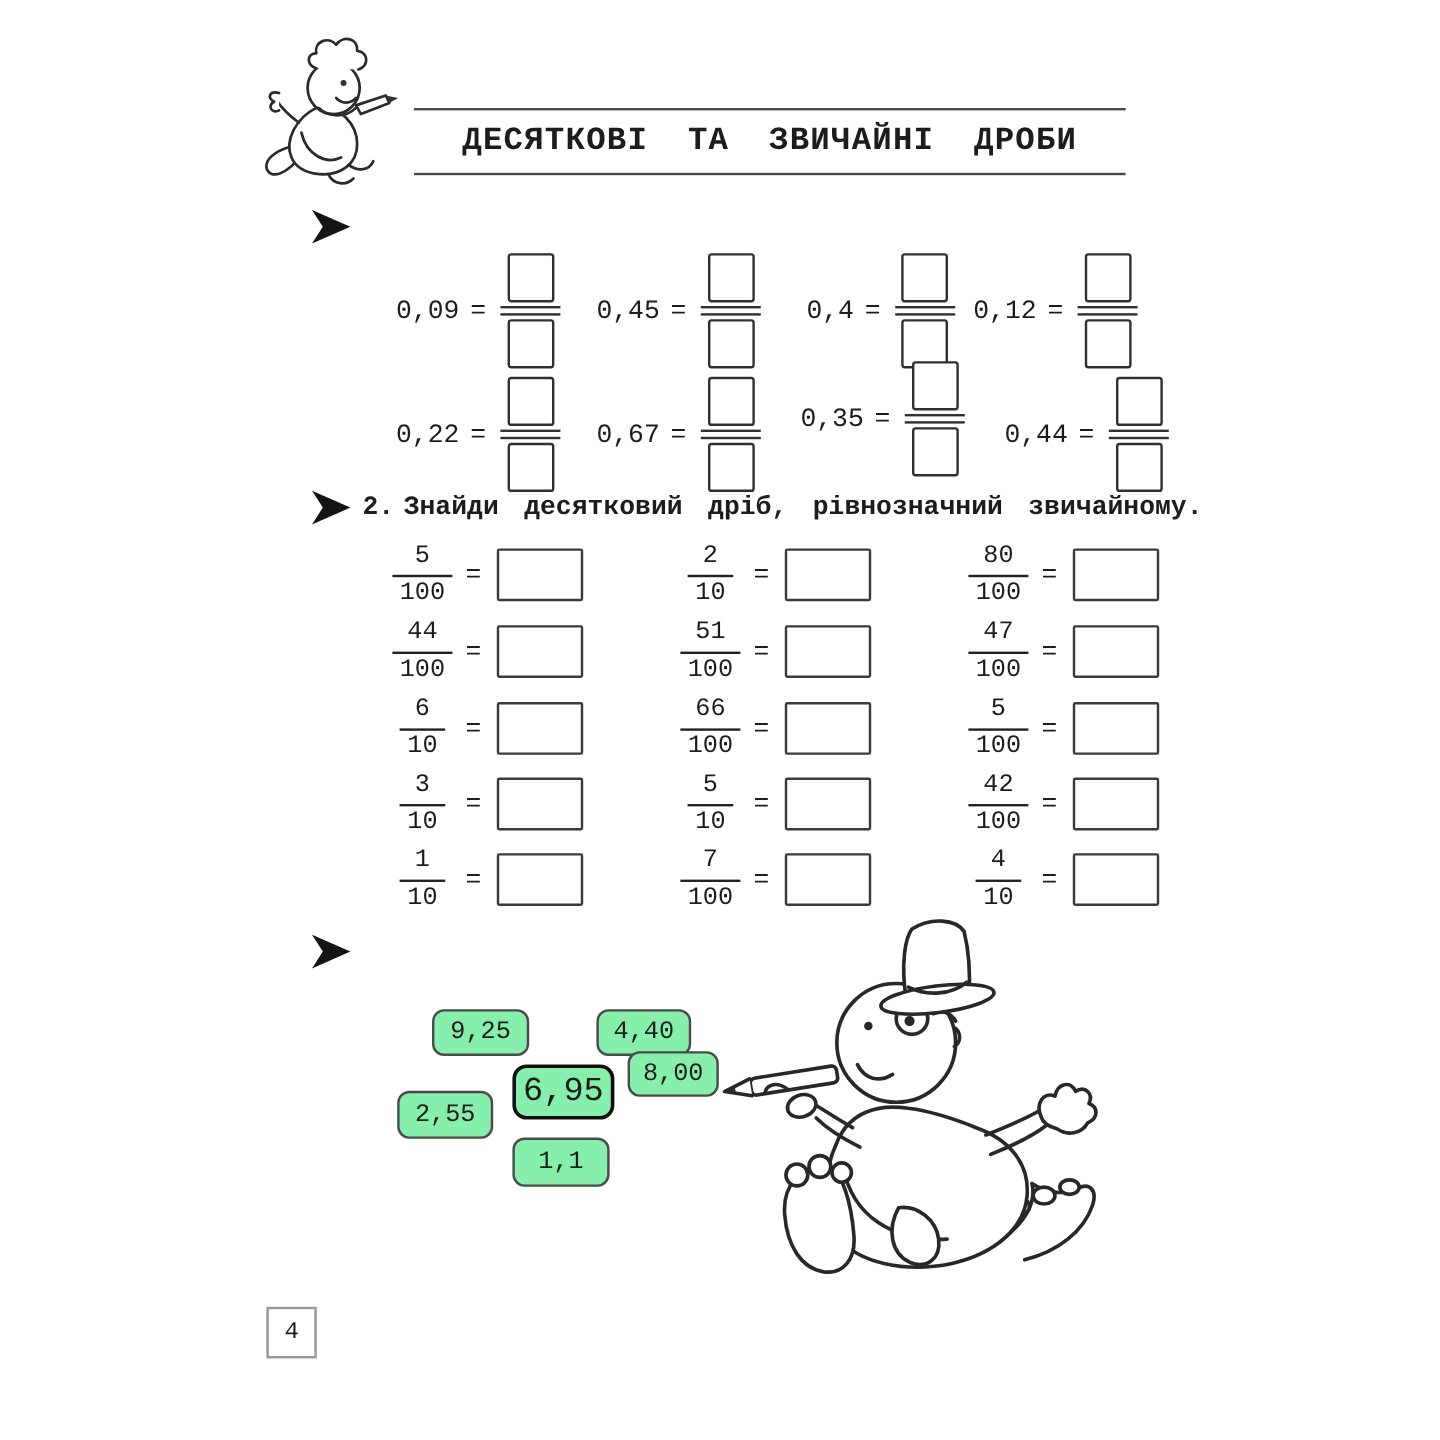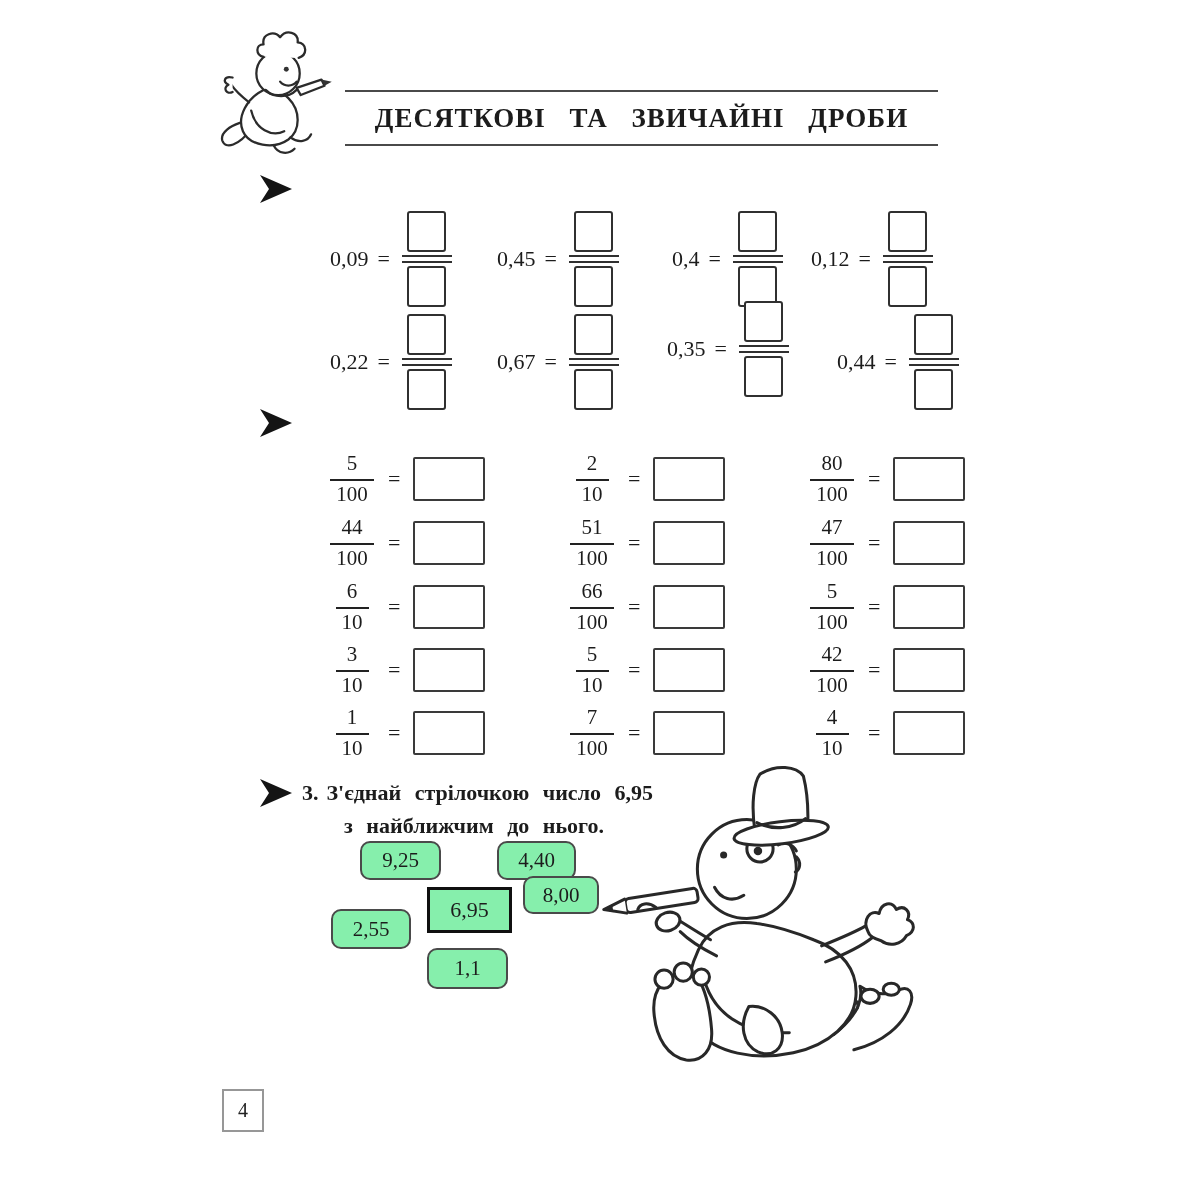--- a/index.html
+++ b/index.html
@@ -1,17 +1,17 @@
 <!DOCTYPE html>
 <html><head>
 <meta charset="utf-8">
 <style>
   html,body{margin:0;padding:0;background:#fff;}
   .sheet{position:relative;width:1200px;height:1200px;background:#ffffff;overflow:hidden;
-         font-family:Liberation Serif, serif;color:#1c1c1c;}
+         font-family:Liberation Mono, monospace;color:#1c1c1c;}
   
   .title-band{position:absolute;left:345px;top:90px;width:593px;height:52px;
               border-top:2px solid #4a4a4a;border-bottom:2px solid #4a4a4a;
               display:flex;align-items:center;justify-content:center;
               font-size:27px;font-weight:700;letter-spacing:1px;word-spacing:16px;}
   
   .task-arrow{position:absolute;width:36px;height:30px;}
   .task-head{position:absolute;font-size:22px;font-weight:700;word-spacing:8px;white-space:nowrap;}
   .task-num{margin-right:8px;}
   
@@ -24,21 +24,21 @@
   
   .t2-cell{position:absolute;height:58px;display:flex;align-items:center;}
   .frac{display:inline-flex;flex-direction:column;align-items:center;font-size:21px;line-height:1.12;min-width:52px;}
   .frac .num{padding:0 6px 3px;}
   .frac .den{padding:2px 6px 0;border-top:2px solid #222;}
   .t2-eq{font-size:22px;margin:0 13px 0 10px;}
   .ans-box{width:68px;height:40px;border:2.5px solid #3a3a3a;border-radius:2px;background:#fff;}
   
   .chip{position:absolute;border:2.3px solid #4a4a4a;border-radius:10px;background:#86efac;
         display:flex;align-items:center;justify-content:center;font-size:21px;}
-  .chip-bold{border:3.5px solid #101010;border-radius:0;font-size:22px;}
+  .chip-bold{border:3.5px solid #101010;border-radius:12px;font-size:28px;}
   
   .page-box{position:absolute;left:222px;top:1089px;width:38px;height:39px;border:2.5px solid #979797;
             display:flex;align-items:center;justify-content:center;font-size:20px;color:#222;}
   .art{position:absolute;}
 </style>
 </head>
 <body>
 
 <div class="sheet">
 
@@ -137,20 +137,23 @@
     <span class="t1-stack">
       <span class="sq-box"></span>
       <span class="dbl-bar"></span>
       <span class="sq-box"></span>
     </span>
   </div>
 
   <svg class="task-arrow" style="left:258px;top:408px" viewBox="0 0 36 30">
     <polygon points="2,1 34,15 2,29 11,15" fill="#141414"></polygon>
   </svg>
+  <div class="task-head" style="left:302px;top:410px">
+    <span class="task-num">2.</span><span>Знайди десятковий дріб, рівнозначний звичайному.</span>
+  </div>
 
   <div class="t2-cell" style="left:326px;top:450px">
     <span class="frac">
         <span class="num">5</span>
         <span class="den">100</span>
       </span>
     <span class="t2-eq">=</span>
     <span class="ans-box"></span>
   </div>
   <div class="t2-cell" style="left:566px;top:450px">
@@ -266,26 +269,20 @@
         <span class="num">4</span>
         <span class="den">10</span>
       </span>
     <span class="t2-eq">=</span>
     <span class="ans-box"></span>
   </div>
 
   <svg class="task-arrow" style="left:258px;top:778px" viewBox="0 0 36 30">
     <polygon points="2,1 34,15 2,29 11,15" fill="#141414"></polygon>
   </svg>
-  <div class="task-head" style="left:302px;top:780px">
-    <span class="task-num">3.</span><span>З'єднай стрілочкою число 6,95</span>
-  </div>
-  <div class="task-head" style="left:344px;top:813px">
-    <span>з найближчим до нього.</span>
-  </div>
 
   <div class="chip" style="left:360px;top:841px;width:77px;height:35px">9,25</div>
   <div class="chip" style="left:497px;top:841px;width:75px;height:35px">4,40</div>
   <div class="chip chip-bold" style="left:427px;top:887px;width:79px;height:40px">6,95</div>
   <div class="chip" style="left:331px;top:909px;width:76px;height:36px">2,55</div>
   <div class="chip" style="left:523px;top:876px;width:72px;height:34px">8,00</div>
   <div class="chip" style="left:427px;top:948px;width:77px;height:37px">1,1</div>
 
   <svg class="art" style="left:595px;top:760px" width="334" height="308" viewBox="0 0 330 305">
     <g stroke="#282828" stroke-width="3" fill="#ffffff" stroke-linecap="round" stroke-linejoin="round">

